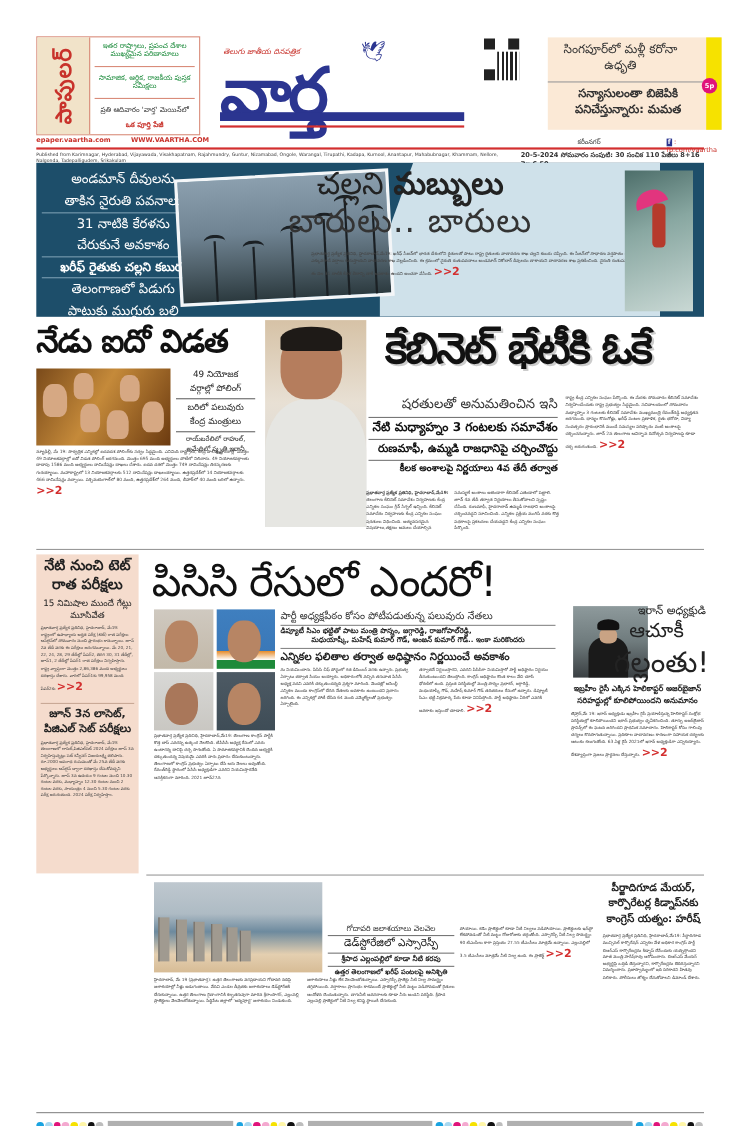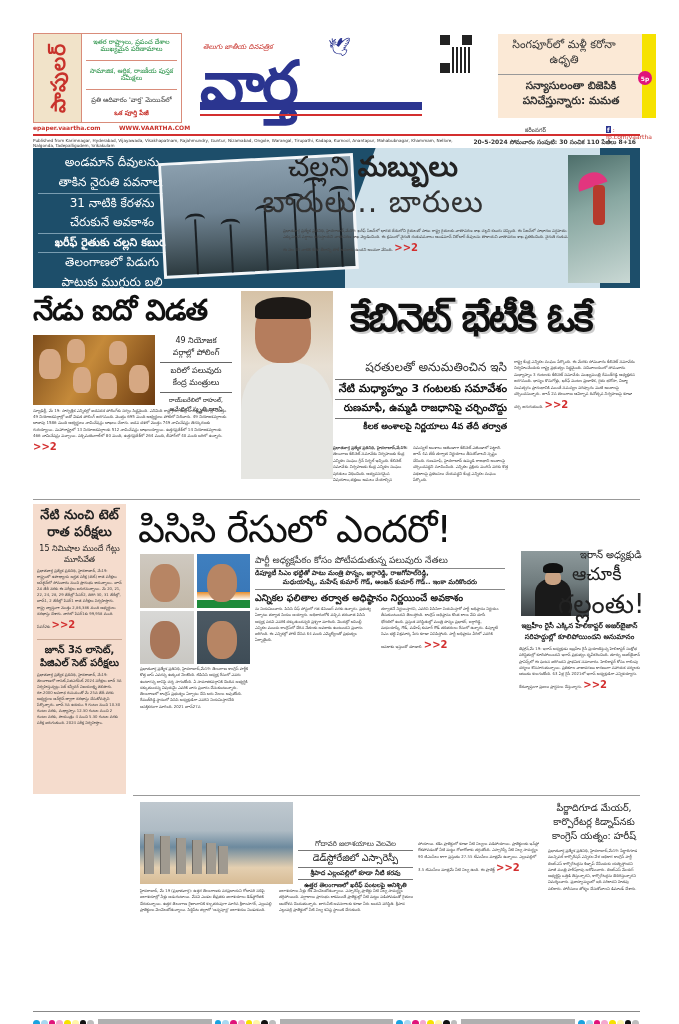--- a/index.html
+++ b/index.html
@@ -136,21 +136,21 @@
   .anna-subs { position: absolute; left: 265px; top: 806px; width: 115px; text-align: center; }
   .anna-subs div { border-bottom: 1px solid #777; padding: 1px 0; white-space: nowrap; }
   .as1 { font-size: 7px; color: #333; }
   .as2 { font-size: 9.5px; color: #111; }
   .as3 { font-size: 6.5px; font-weight: bold; }
   .as4 { font-size: 6px; font-weight: bold; border-bottom: none !important; }
   .anna-col3 { position: absolute; left: 385px; top: 808px; width: 125px; font-size: 3.9px; line-height: 1.6; color: #444; }
   .anna-col1 { position: absolute; left: 107px; top: 855px; width: 135px; font-size: 3.9px; line-height: 1.6; color: #444; }
   .anna-col2 { position: absolute; left: 246px; top: 855px; width: 135px; font-size: 3.9px; line-height: 1.6; color: #444; }
 
-  .pz-head { position: absolute; left: 515px; top: 768px; width: 92px; text-align: center; font-size: 9.5px; line-height: 1.45; font-weight: normal; color: #222; }
+  .pz-head { position: absolute; left: 515px; top: 768px; width: 92px; text-align: center; font-size: 9.5px; line-height: 1.45; font-weight: bold; color: #222; }
   .pz-body { position: absolute; left: 515px; top: 815px; width: 92px; font-size: 3.9px; line-height: 1.6; color: #444; }
 
   .bottom-rule { position: absolute; left: 0; top: 978px; width: 607px; height: 1px; background: #888; }
   .colorbar { position: absolute; left: 0; top: 985px; width: 607px; height: 10px; display: flex; align-items: center; }
   .dot { width: 7px; height: 7px; border-radius: 50%; margin-right: 1px; }
   .gray-bar { height: 8px; background: #b0b0b0; margin: 0 3px; }
 </style>
 </head>
 <body>
 

